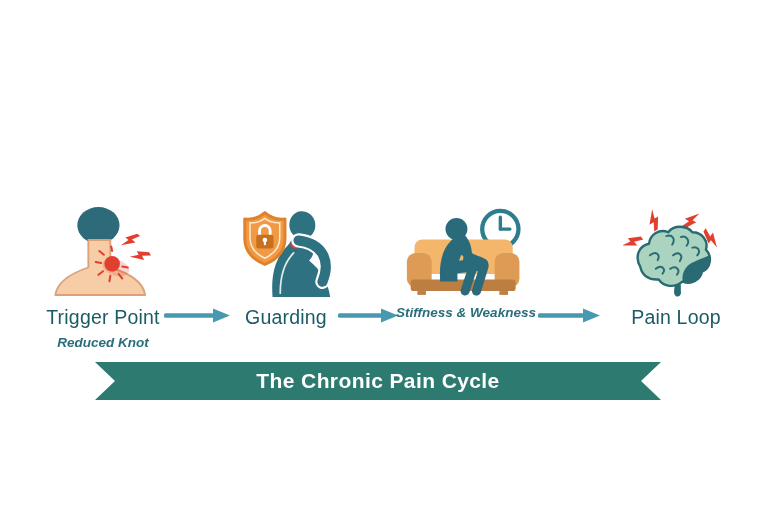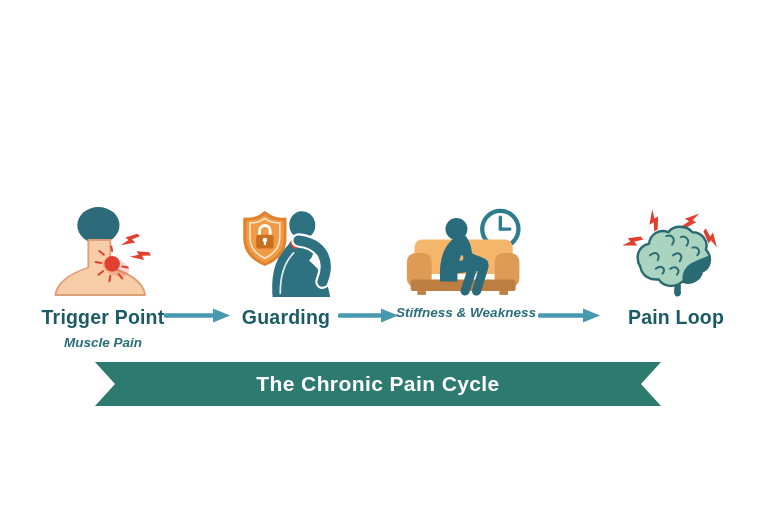--- a/index.html
+++ b/index.html
@@ -6,33 +6,33 @@
   body{
     width:768px;height:512px;overflow:hidden;
     background:#ffffff;
     font-family:"Liberation Sans", sans-serif;
   }
   .canvas{position:relative;width:768px;height:512px;background:#ffffff;}
 
   .stage{position:absolute;top:202px;width:160px;text-align:center;}
   .stage .icon-wrap{height:97px;display:flex;align-items:flex-end;justify-content:center;}
   .stage .title{
-    margin-top:7px;font-size:19.5px;font-weight:bold;letter-spacing:.2px;
+    margin-top:7px;font-size:19.5px;font-weight:normal;letter-spacing:.2px;
     color:var(--title-text);line-height:23px;
   }
   .stage .subtitle{
     margin-top:5px;font-size:13.5px;font-style:italic;font-weight:600;
     color:var(--subtitle-text);line-height:17px;
   }
 
   .arrow{position:absolute;top:308px;height:15px;}
   .f-arrow{fill:var(--arrow);}
 
   .ribbon{
-    position:absolute;left:95px;top:362px;width:566px;height:44px;
+    position:absolute;left:95px;top:362px;width:566px;height:38px;
     background:var(--ribbon);
     clip-path:polygon(0 0,100% 0,calc(100% - 20px) 50%,100% 100%,0 100%,20px 50%);
     display:flex;align-items:center;justify-content:center;
   }
   .ribbon .ribbon-label{
     color:var(--ribbon-text);font-size:21px;font-weight:bold;letter-spacing:.4px;
   }
 
   
   .f-skin{fill:var(--skin);stroke:var(--skin-line);stroke-width:2;stroke-linejoin:round;}
@@ -75,21 +75,21 @@
             <path d="M68,75 L67,81"></path>
             <path d="M77,73 L81,78"></path>
           <path d="M81,65 L87,66"></path>
         </g>
         <circle class="f-red" cx="70" cy="62" r="8.5"></circle>
         <path class="f-red" transform="translate(84,26) rotate(40 6 10)" d="M7.2,0 L0,11.5 L4.3,11.5 L1.6,21 L12,8.7 L6.9,8.7 L11.3,0 Z"></path>
         <path class="f-red" transform="translate(95,43) rotate(62 6 10)" d="M7.2,0 L0,11.5 L4.3,11.5 L1.6,21 L12,8.7 L6.9,8.7 L11.3,0 Z"></path>
       </svg>
     </div>
     <div class="title">Trigger Point</div>
-    <div class="subtitle">Muscle Pain</div>
+    <div class="subtitle">Reduced Knot</div>
   </div>
 
   <div class="arrow" style="left:164px;width:66px;">
     <svg width="66" height="15" viewBox="0 0 66 15">
       <rect class="f-arrow" x="0" y="5.2" width="50" height="4.6" rx="1.5"></rect>
       <polygon class="f-arrow" points="49,0.5 66,7.5 49,14.5"></polygon>
     </svg>
   </div>
 
   <div class="stage" style="left:206px;">

